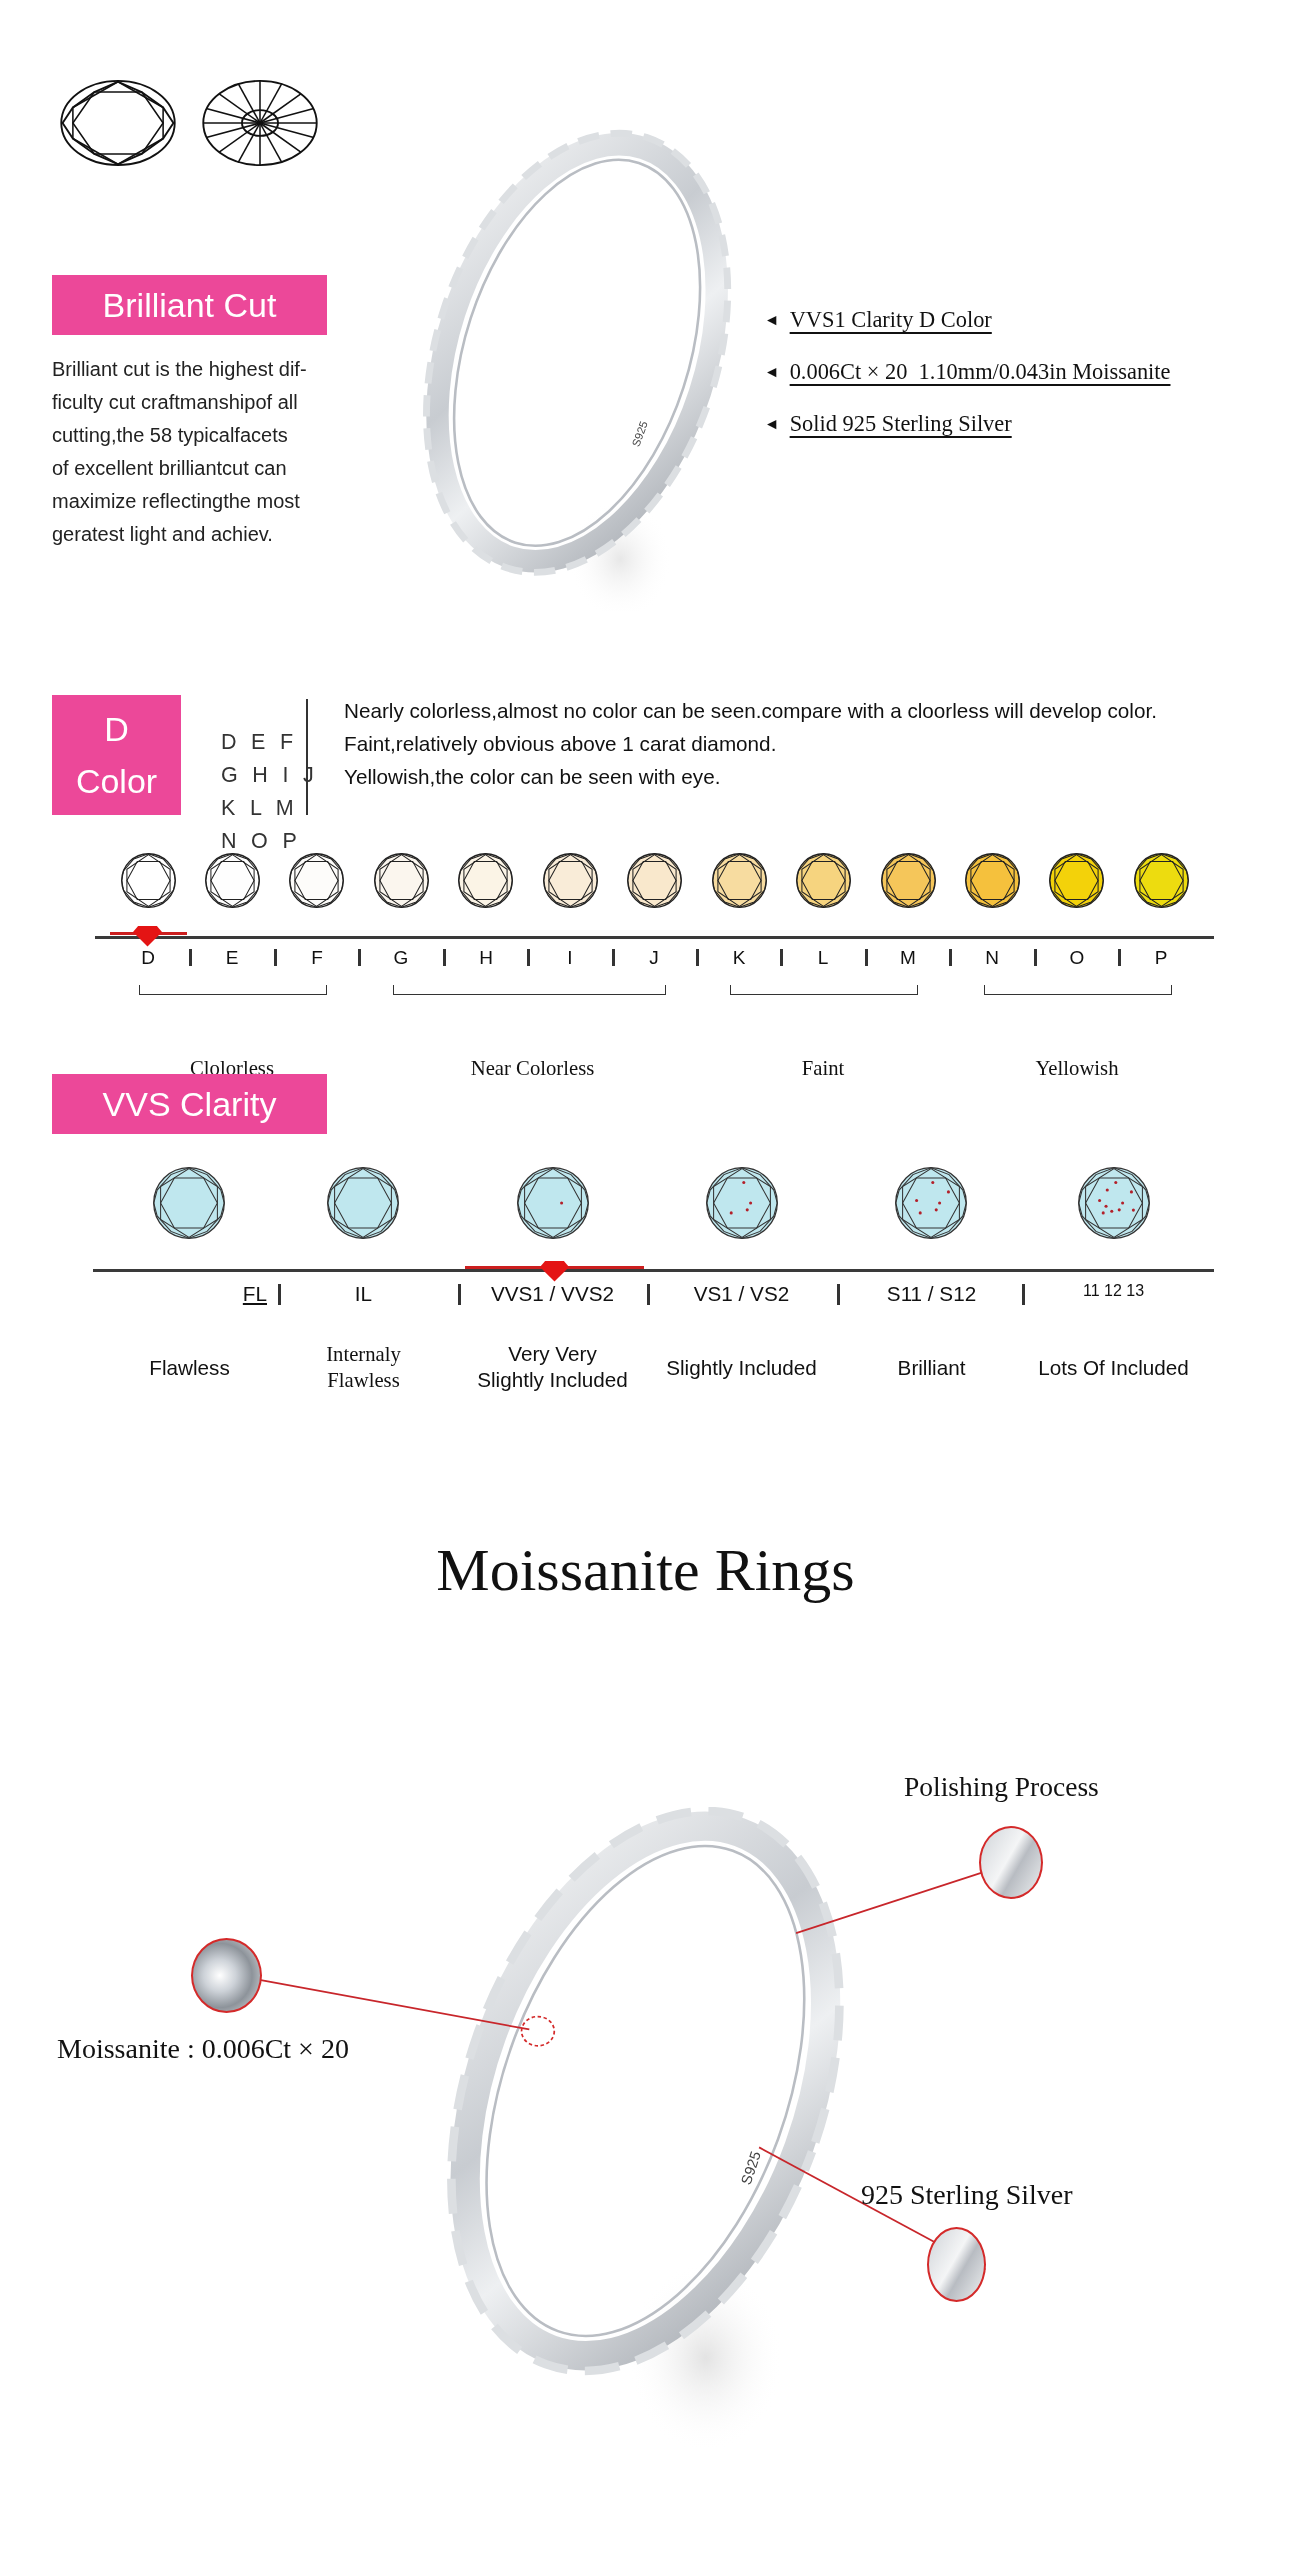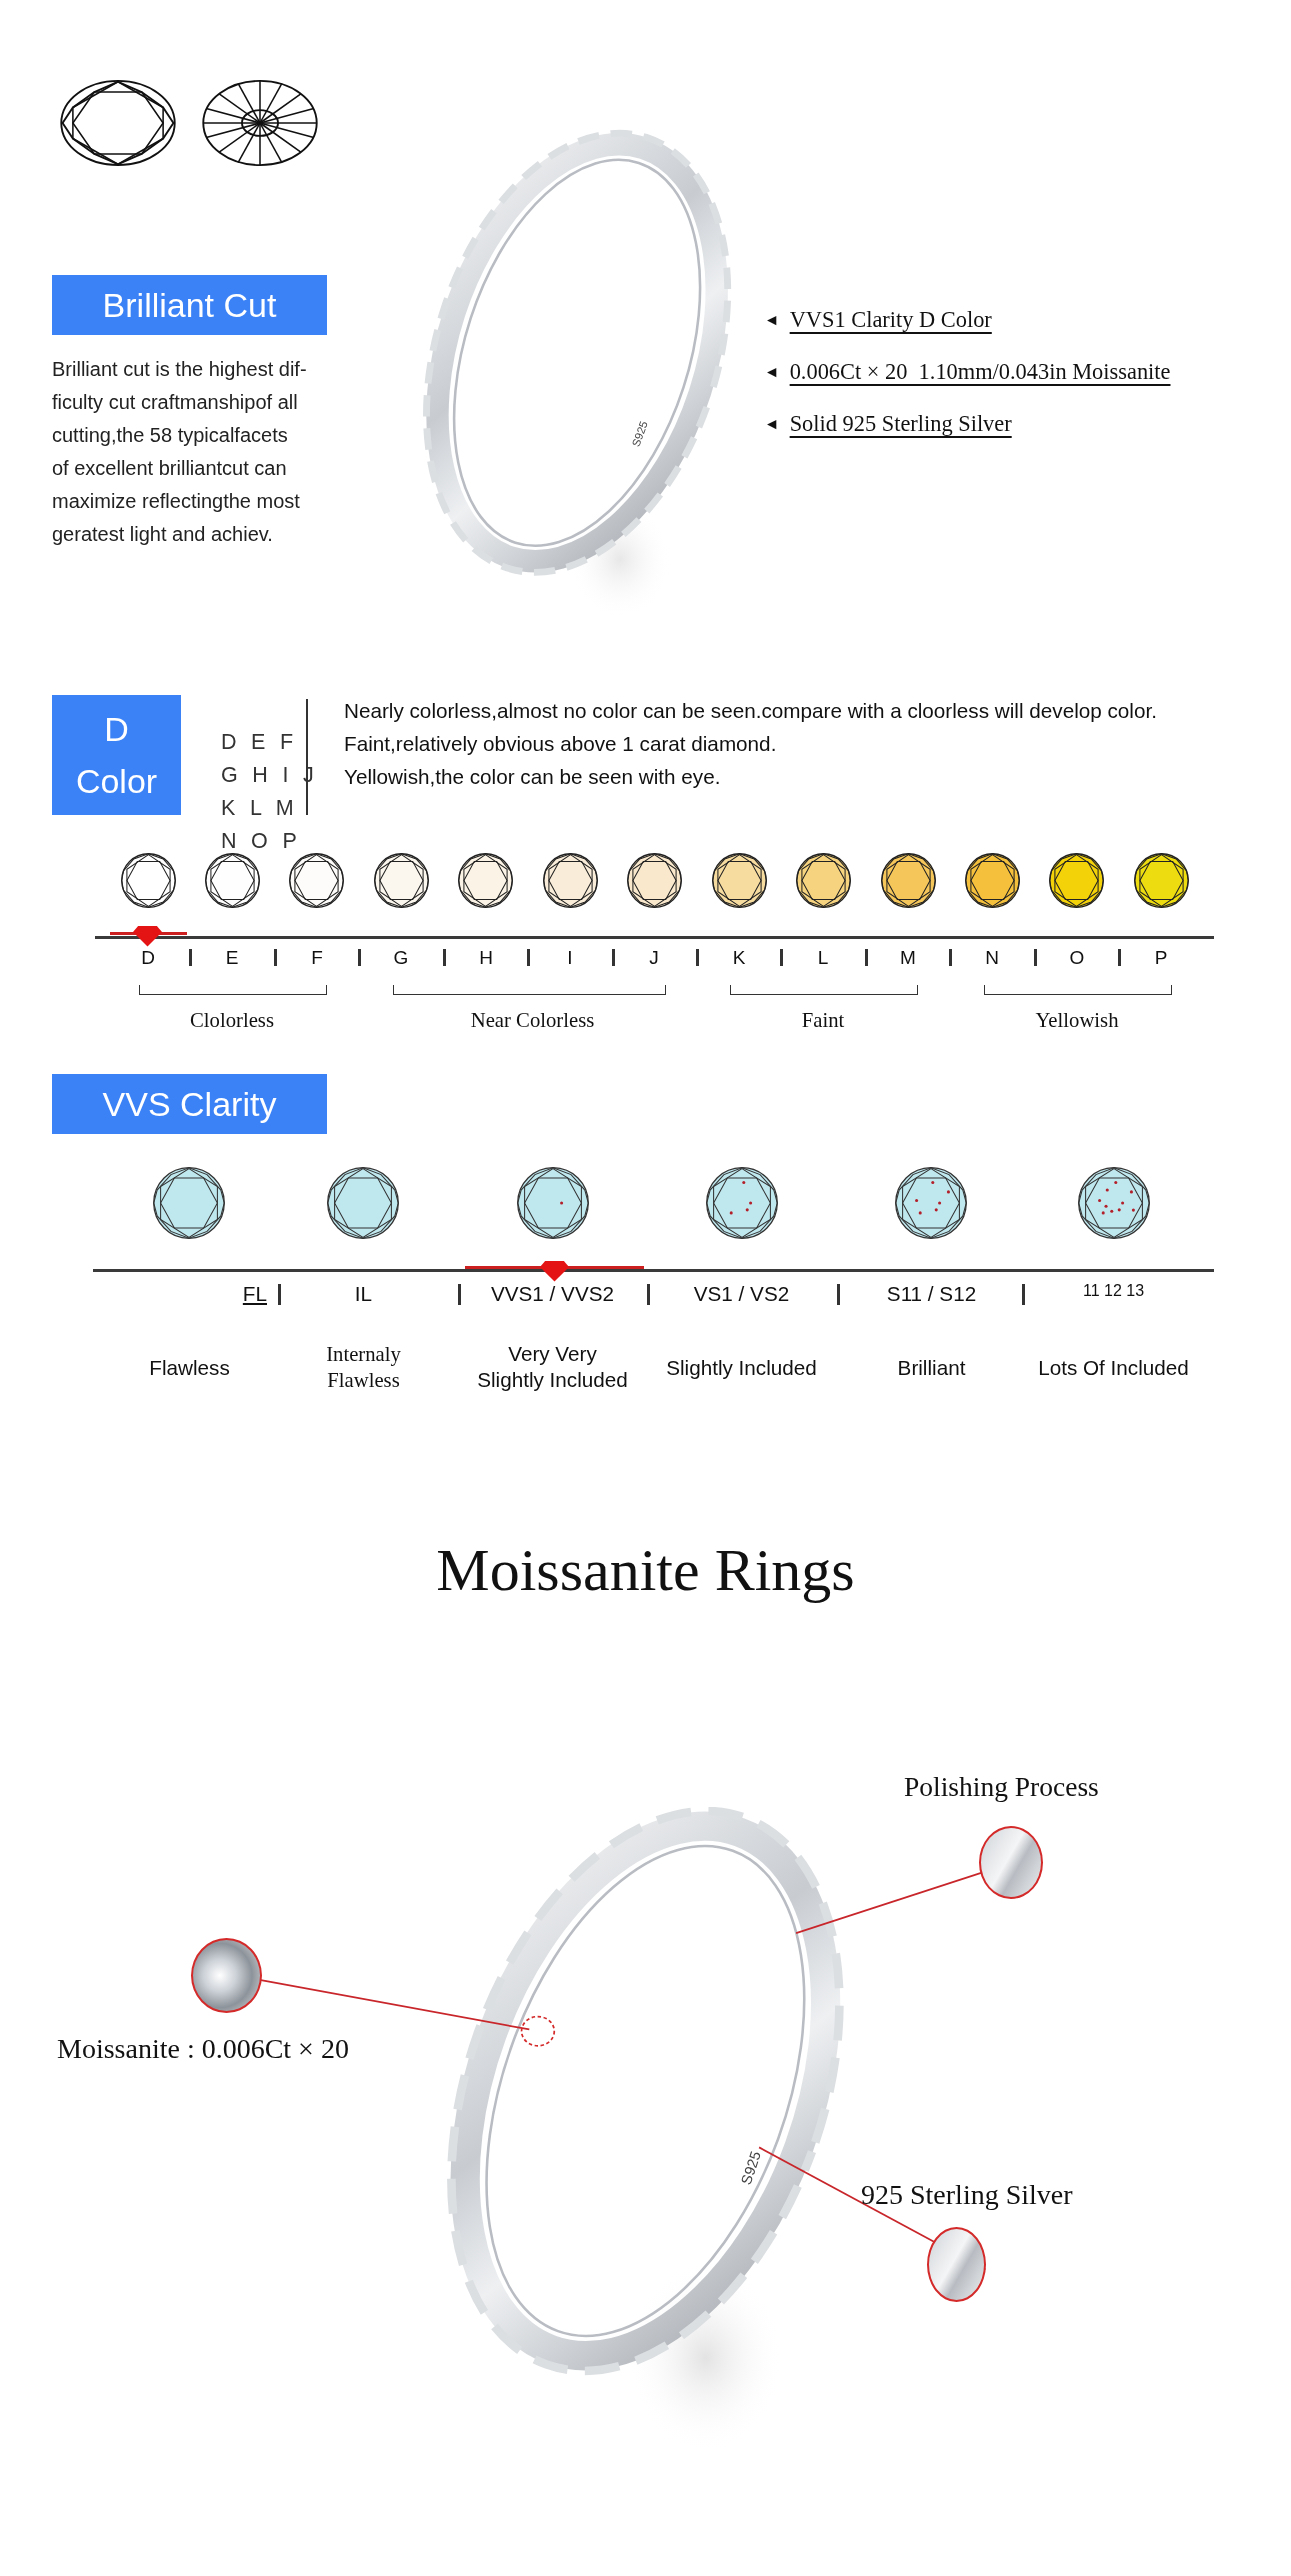--- a/index.html
+++ b/index.html
@@ -1,27 +1,27 @@
 <!DOCTYPE html>
 <html style="font-size:13.8px"><head>
 <meta charset="utf-8">
 <style>
   html,body{margin:0;padding:0;background:#fff;}
   body{width:1291px;height:2576px;position:relative;overflow:hidden;font-family:"Liberation Sans","DejaVu Sans",sans-serif;color:#111;}
   .abs{position:absolute;}
-  .blackbox{background:#3b82f6;color:#fff;display:flex;align-items:center;justify-content:center;}
+  .blackbox{background:#ec4899;color:#fff;display:flex;align-items:center;justify-content:center;}
   .gem svg{display:block}
   .bullet{display:flex;align-items:center;gap:10.3px;font-family:"Liberation Serif",serif;font-size:22.4px;}
   .bullet .tri{font-size:15.5px;}
   .bullet .txt{text-decoration:underline;text-underline-offset:5.2px;}
   .hline{background:#3a3a3a;height:2.6px;}
   .tick{width:2.6px;height:17px;background:#333;}
   .grade{font-family:"Liberation Sans",sans-serif;font-size:19px;text-align:center;width:34px;}
   .bracket{border:1.7px solid #333;border-top:none;height:8.6px;}
-  .catlabel{font-family:"Liberation Serif",serif;font-size:20.7px;text-align:center;}
+  .catlabel{font-family:"Liberation Serif",serif;font-size:20.7px;text-align:center;margin-top:48px;}
   .redline{background:#cc1f1f;}
   .callout{border:2.6px solid #d42a2a;border-radius:50%;background:linear-gradient(120deg,#cfd3d8,#f4f5f6 45%,#b8bcc2 60%,#eef0f1);overflow:hidden;}
 </style>
 </head>
 <body>
 
 <div class="abs" style="left:60px;top:79px;width:116px;height:88px;">
   <svg width="116" height="88" viewBox="0 0 135 102" fill="none" stroke="#111" stroke-width="2.2">
     <ellipse cx="67.5" cy="51" rx="66" ry="49"></ellipse>
     <polygon points="67.5,3 95,15 120,33 132,51 120,69 95,87 67.5,99 40,87 15,69 3,51 15,33 40,15"></polygon>

